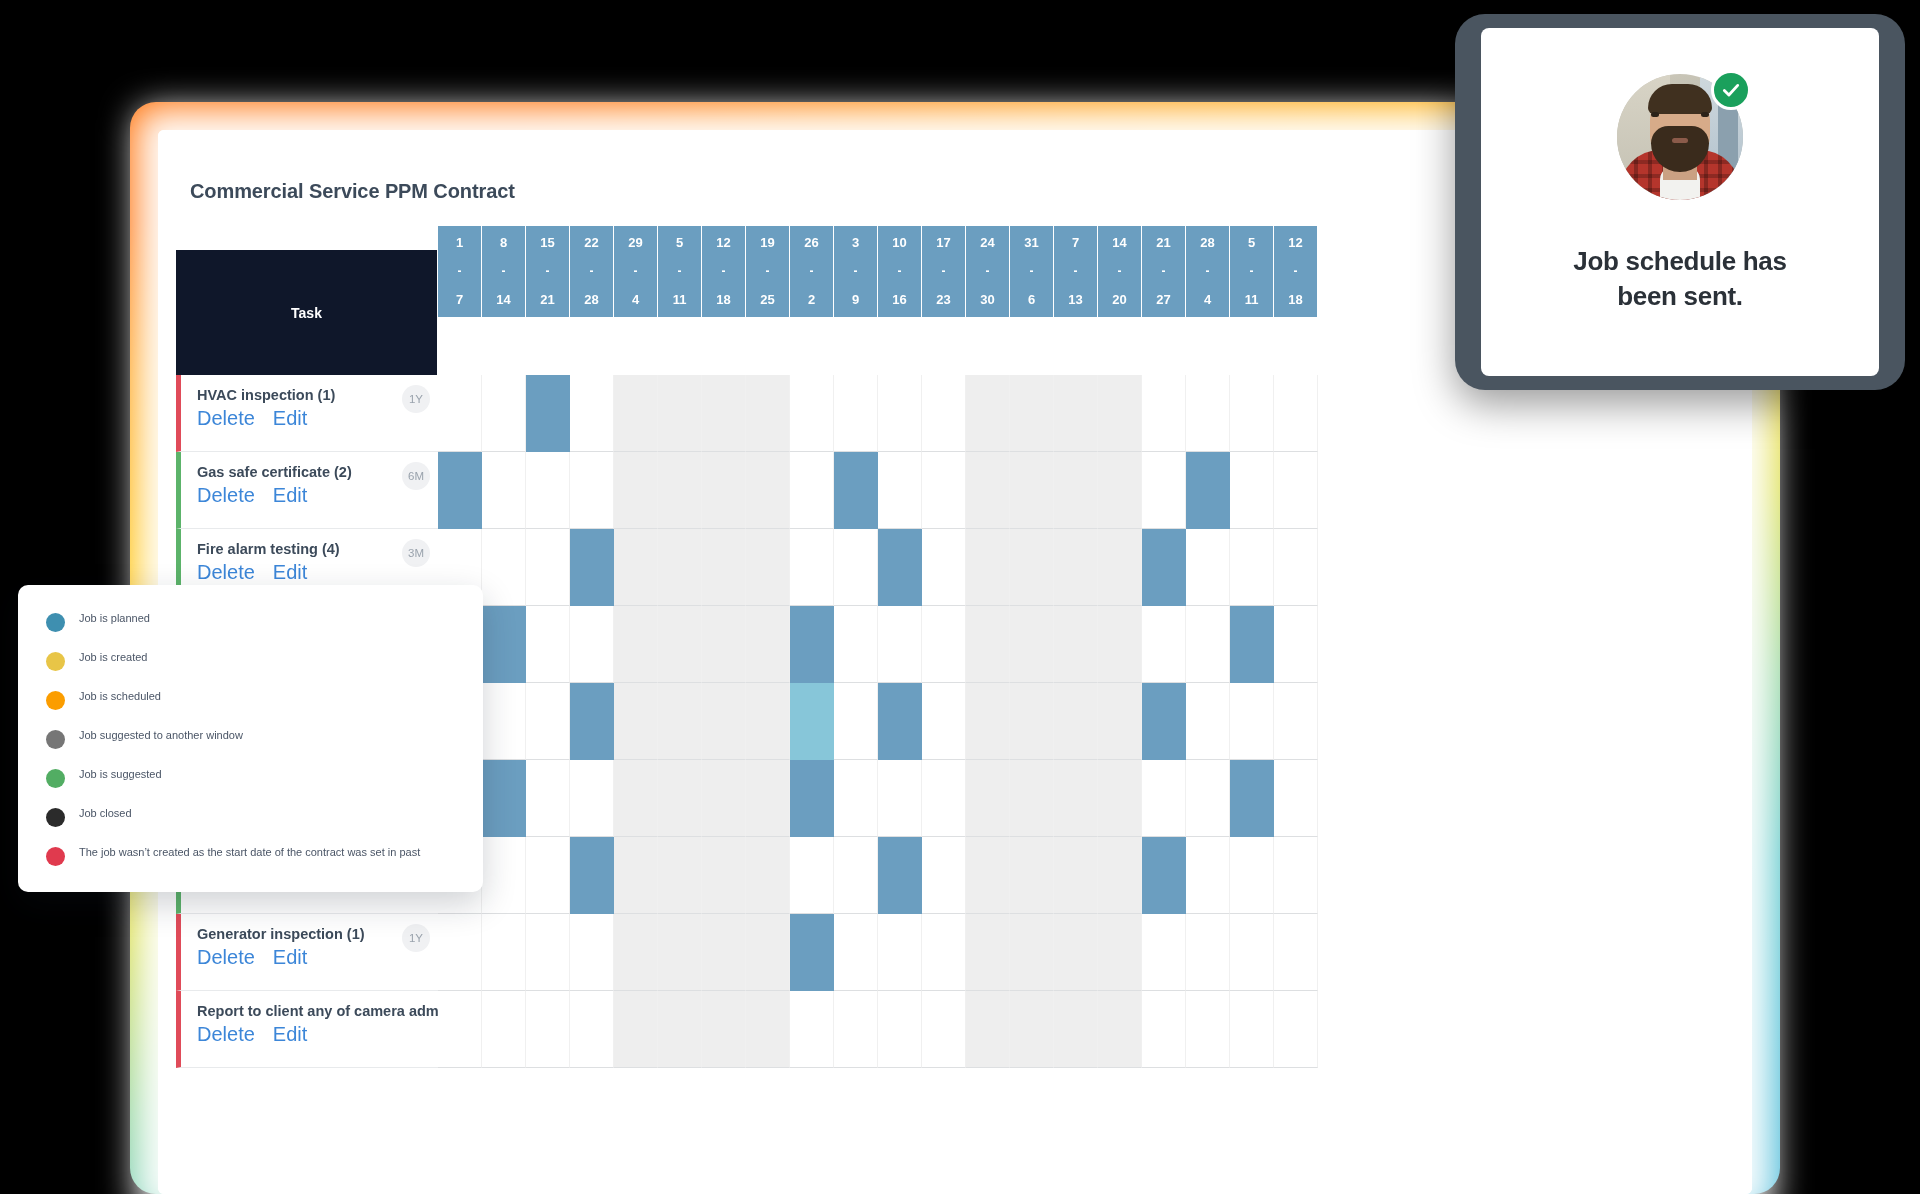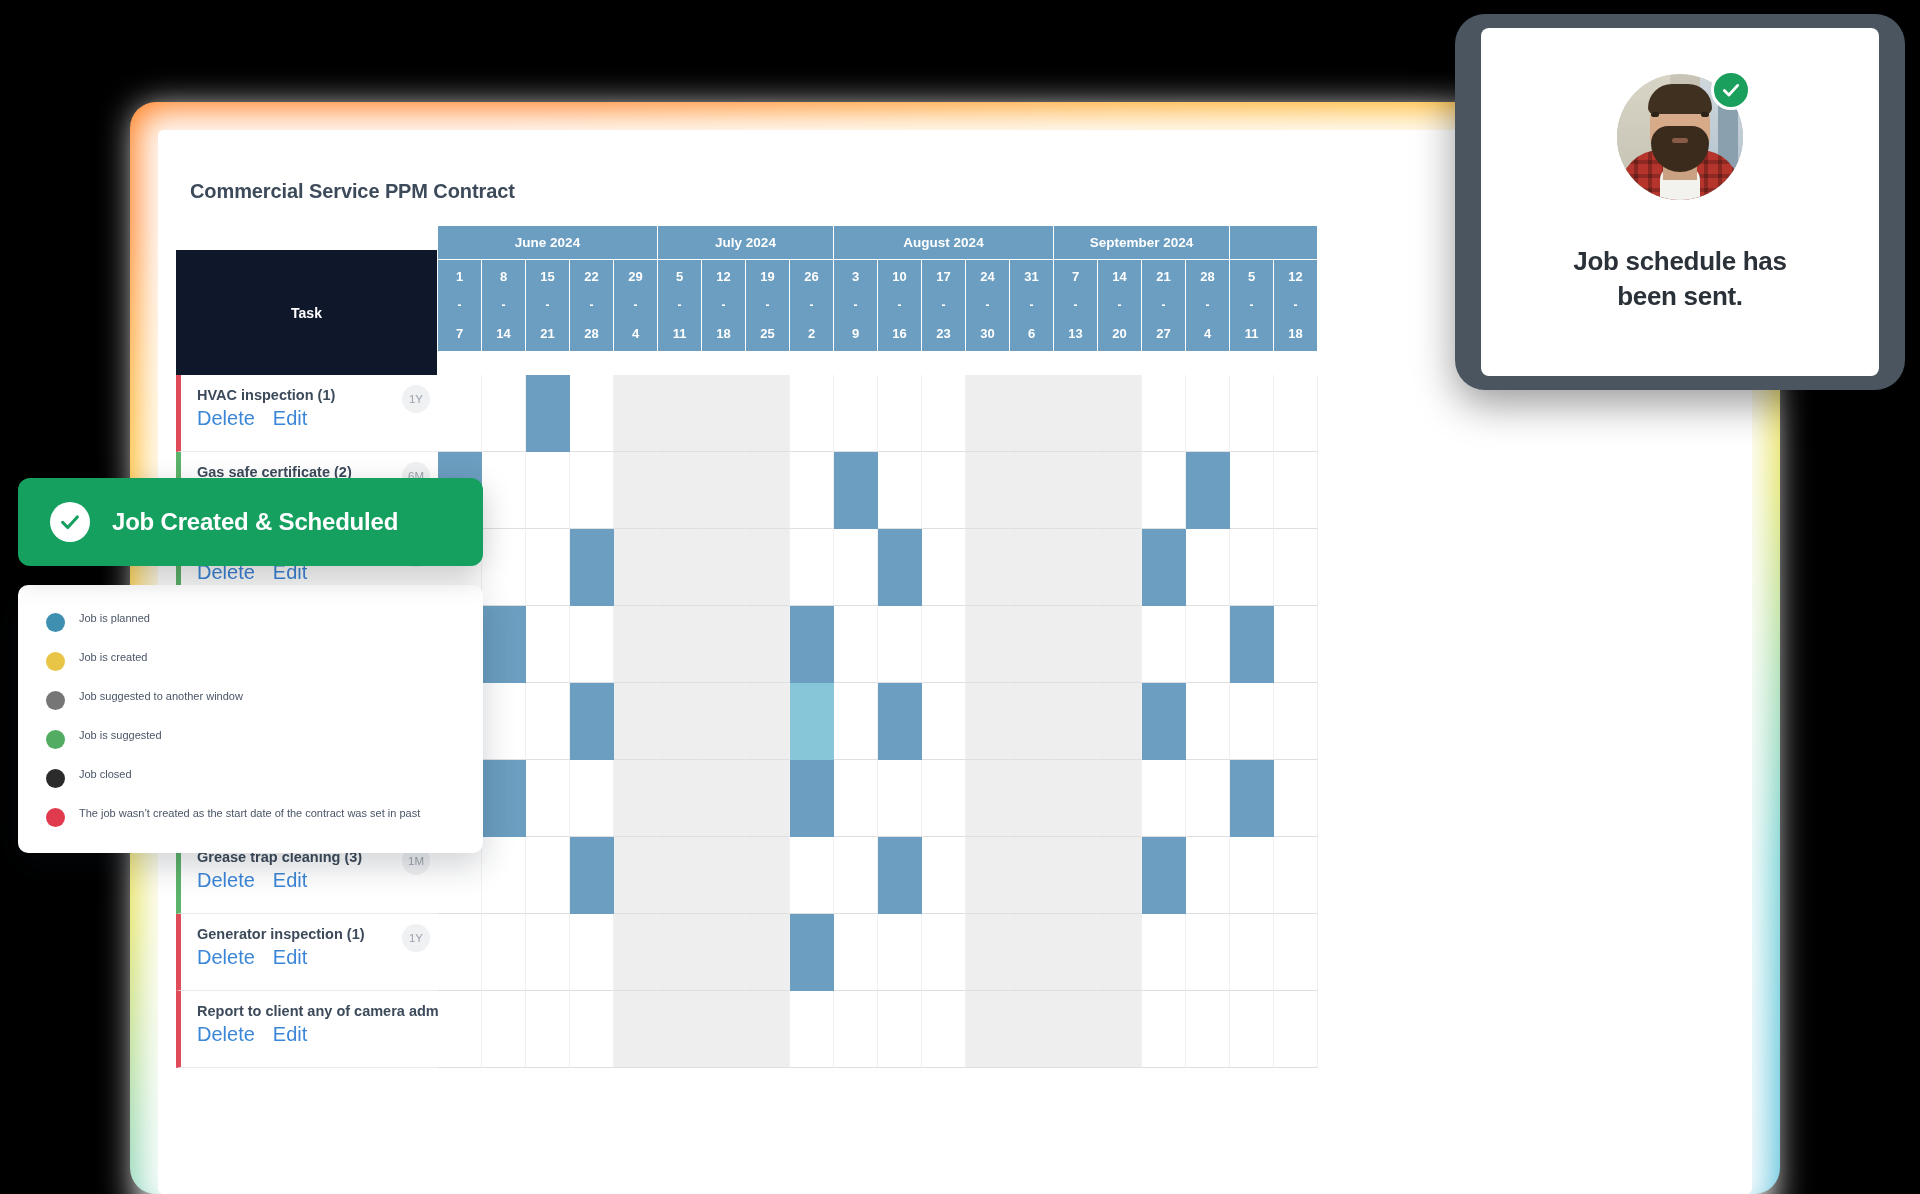--- a/index.html
+++ b/index.html
@@ -281,27 +281,20 @@
   <div class="glow-wrap">
     <div class="glow-inner">
       <div class="app">
 
         <div class="app-title">Commercial Service PPM Contract</div>
 
         <div class="gantt">
           <div class="gantt-head">
             <div class="task-head">Task</div>
             <div class="cols-head">
-              <div class="months-row" id="months-row">
-                  <div class="month-cell" style="width: 220px; min-width: 220px;">June 2024</div>
-                  <div class="month-cell" style="width: 176px; min-width: 176px;">July 2024</div>
-                  <div class="month-cell" style="width: 220px; min-width: 220px;">August 2024</div>
-                  <div class="month-cell" style="width: 176px; min-width: 176px;">September 2024</div>
-                  <div class="month-cell" style="width: 88px; min-width: 88px;"></div>
-                </div>
               <div class="weeks-row" id="weeks-row">
                   <div class="week-cell">
                     <span>1</span>
                     <span class="wk-dash">-</span>
                     <span>7</span>
                   </div>
                   <div class="week-cell">
                     <span>8</span>
                     <span class="wk-dash">-</span>
                     <span>14</span>
@@ -660,37 +653,33 @@
                   <div class="cell"></div>
                 </div>
               </div>
             </div>
         </div>
 
       </div>
     </div>
   </div>
 
-  <div class="toast">
-    <div class="toast-check">
-      <svg viewBox="0 0 24 24" fill="none" stroke="#15a060" stroke-width="3.4" stroke-linecap="round" stroke-linejoin="round">
-          <polyline points="4,12.5 9.5,18 20,6.5"></polyline>
-        </svg>
-    </div>
-    <div class="toast-text">Job Created &amp; Scheduled</div>
-  </div>
 
   <div class="legend" id="legend-panel">
       <div class="legend-item">
         <span class="dot" style="background: rgb(62, 143, 176);"></span>
         <span class="legend-label">Job is planned</span>
       </div>
       <div class="legend-item">
         <span class="dot" style="background: rgb(232, 197, 71);"></span>
         <span class="legend-label">Job is created</span>
+      </div>
+      <div class="legend-item">
+        <span class="dot" style="background: rgb(251, 157, 0);"></span>
+        <span class="legend-label">Job is scheduled</span>
       </div>
       <div class="legend-item">
         <span class="dot" style="background: rgb(118, 118, 118);"></span>
         <span class="legend-label">Job suggested to another window</span>
       </div>
       <div class="legend-item">
         <span class="dot" style="background: rgb(82, 173, 99);"></span>
         <span class="legend-label">Job is suggested</span>
       </div>
       <div class="legend-item">

